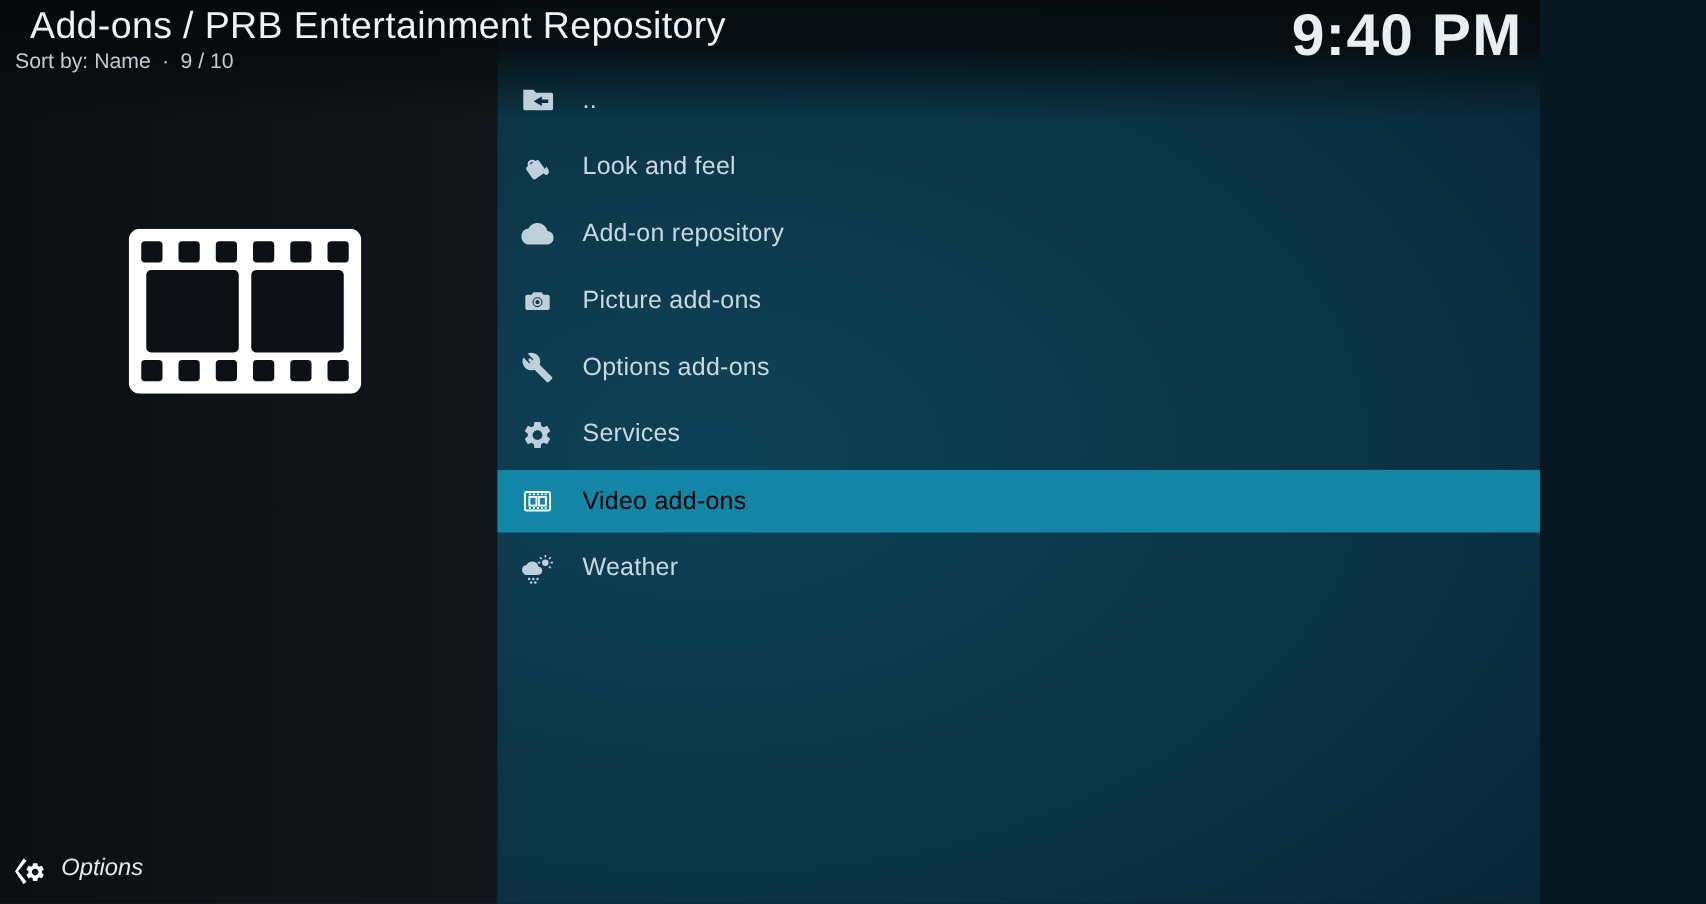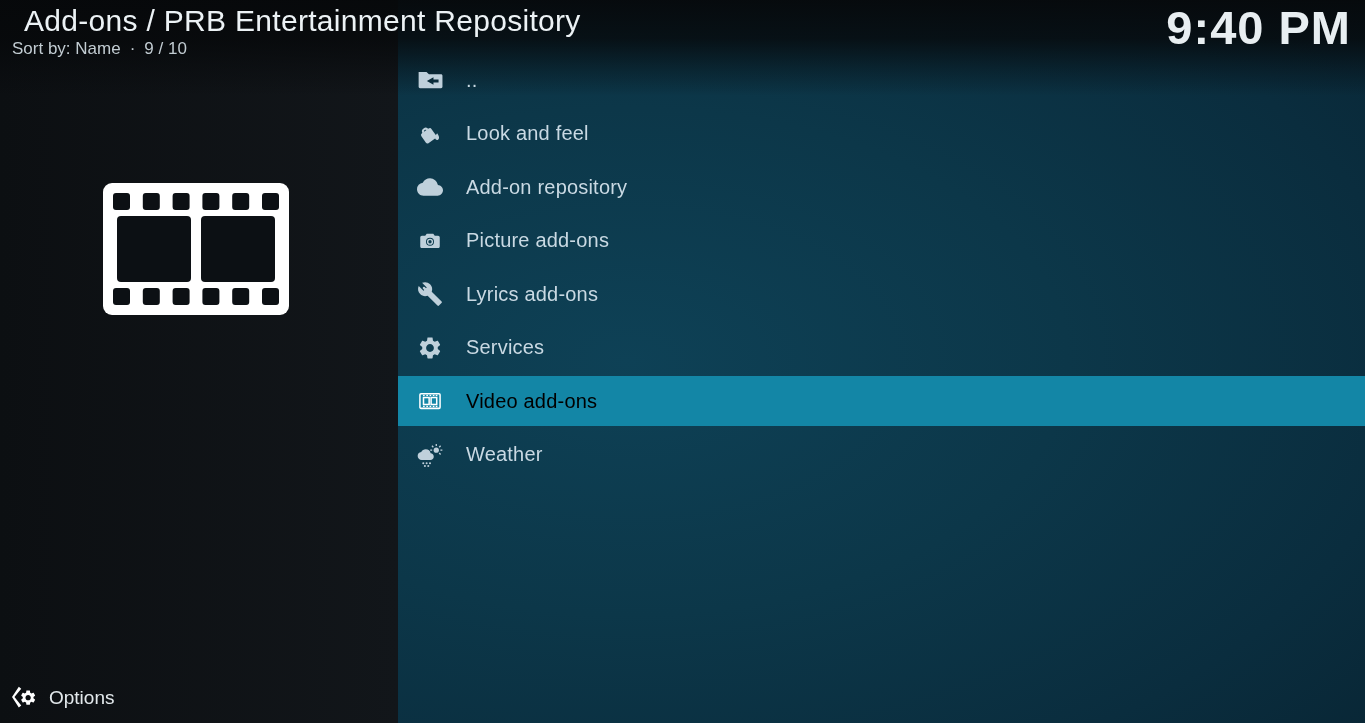--- a/index.html
+++ b/index.html
@@ -2,21 +2,21 @@
 <html><head>
 <meta charset="utf-8">
 <style>
   html,body{margin:0;padding:0;}
   body{
     width:1365px;height:723px;overflow:hidden;
     font-family:"Liberation Sans","DejaVu Sans",sans-serif;
     background:#061822;
   }
   .screen{
-    position:relative;width:1365px;height:723px;overflow:hidden;
+    position:relative;width:1232px;height:723px;overflow:hidden;
     background:radial-gradient(115% 125% at 46% 50%,
       #0e4156 0%, #0c3749 28%, #0a2d3e 50%, #082331 70%, #071b26 88%, #061822 100%);
   }
   .left-panel{
     position:absolute;top:0;left:0;width:398px;height:723px;
     background:linear-gradient(to right,#0c0f12,#12161a);
   }
   .top-overlay{
     position:absolute;top:0;left:0;width:100%;height:96px;pointer-events:none;
     background:linear-gradient(to bottom,
@@ -42,21 +42,21 @@
   }
   .row .icon{width:26px;height:26px;margin-right:23px;color:#bfd0db;flex:0 0 auto;}
   .row .icon svg{width:100%;height:100%;display:block;fill:currentColor;}
   .row .label{font-size:20px;color:#c9d9e3;letter-spacing:.2px;}
   .row.selected{background:#1386a6;}
   .row.selected .label{color:#000000;}
   .row.selected .icon{color:#ffffff;}
   .poster{position:absolute;left:103px;top:183px;width:186px;height:132px;}
   .poster svg{width:100%;height:100%;display:block;}
   .footer{
-    position:absolute;left:10px;bottom:12px;display:flex;align-items:center;gap:12px;cursor:pointer;
+    position:absolute;left:10px;bottom:12px;display:flex;align-items:flex-start;gap:12px;cursor:pointer;font-style:italic;
   }
   .footer .opt-icon{width:27px;height:27px;color:#ffffff;}
   .footer .opt-icon svg{width:100%;height:100%;display:block;fill:currentColor;}
   .footer .opt-label{font-size:19px;color:#e3e9ec;}
 </style>
 </head>
 <body>
 
 <div class="screen">
 
@@ -144,21 +144,21 @@
     <div class="row">
       <span class="icon">
         <svg viewBox="0 0 24 24">
           <path d="M22.7 19l-9.1-9.1c.9-2.3.4-5-1.5-6.9-2-2-5-2.4-7.4-1.3L9 6 6 9 1.6 4.7C.4 7.1.9 10.1 2.9 12.1c1.9 1.9 4.6 2.4 6.9 1.5l9.1 9.1c.4.4 1 .4 1.4 0l2.3-2.3c.5-.4.5-1.1.1-1.4z"></path>
           <g transform="rotate(-45 12 12)">
             <rect x="10.9" y="3" width="2.2" height="10.5" rx="1"></rect>
             <rect x="10.2" y="13" width="3.6" height="7" rx="1.7"></rect>
           </g>
         </svg>
       </span>
-      <span class="label">Lyrics add-ons</span>
+      <span class="label">Options add-ons</span>
     </div>
 
     <div class="row">
       <span class="icon">
         <svg viewBox="0 0 24 24">
             <path d="M19.14 12.94c.04-.31.06-.62.06-.94 0-.32-.02-.63-.07-.94l2.03-1.58c.18-.14.23-.41.12-.61l-1.92-3.32c-.12-.22-.37-.29-.59-.22l-2.39.96c-.5-.38-1.03-.7-1.62-.94l-.36-2.54c-.04-.24-.24-.41-.48-.41h-3.84c-.24 0-.43.17-.47.41l-.36 2.54c-.59.24-1.13.57-1.62.94l-2.39-.96c-.22-.08-.47 0-.59.22L2.74 8.87c-.12.21-.08.47.12.61l2.03 1.58c-.05.3-.09.63-.09.94s.02.64.07.94l-2.03 1.58c-.18.14-.23.41-.12.61l1.92 3.32c.12.22.37.29.59.22l2.39-.96c.5.38 1.03.7 1.62.94l.36 2.54c.05.24.24.41.48.41h3.84c.24 0 .44-.17.47-.41l.36-2.54c.59-.24 1.13-.56 1.62-.94l2.39.96c.22.08.47 0 .59-.22l1.92-3.32c.12-.22.07-.47-.12-.61l-2.01-1.58zM12 15.6c-1.98 0-3.6-1.62-3.6-3.6s1.62-3.6 3.6-3.6 3.6 1.62 3.6 3.6-1.62 3.6-3.6 3.6z"></path>
           </svg>
       </span>
       <span class="label">Services</span>
     </div>

